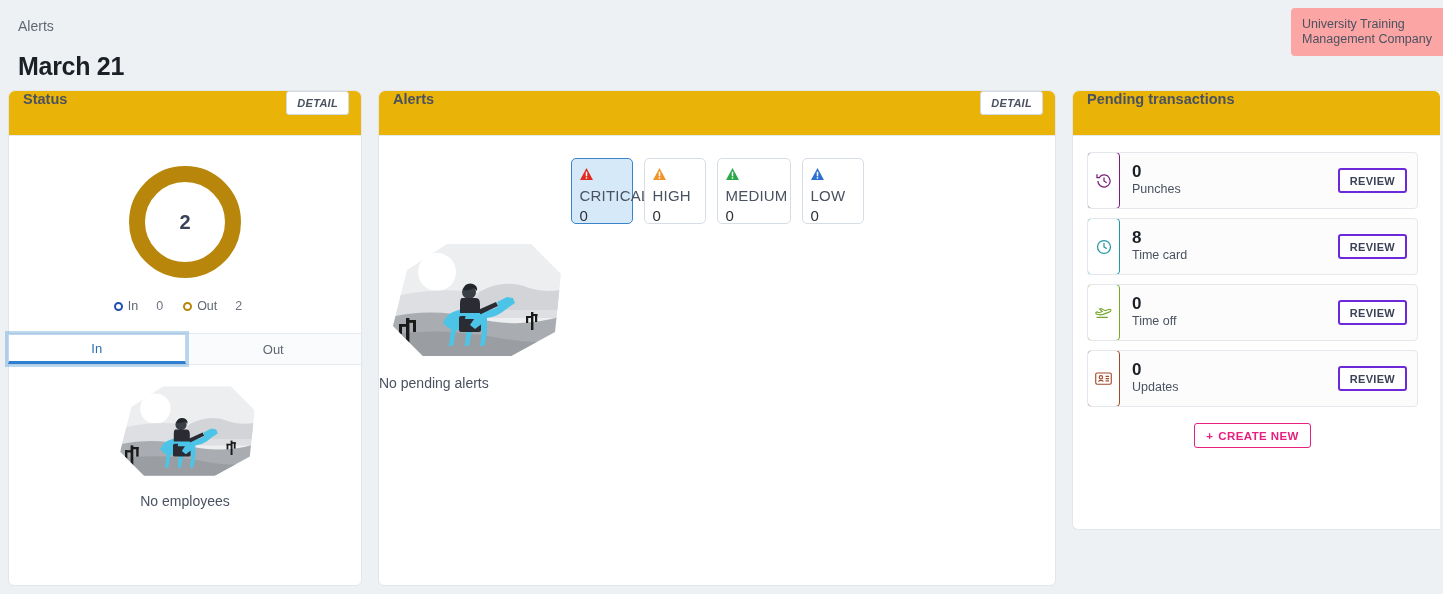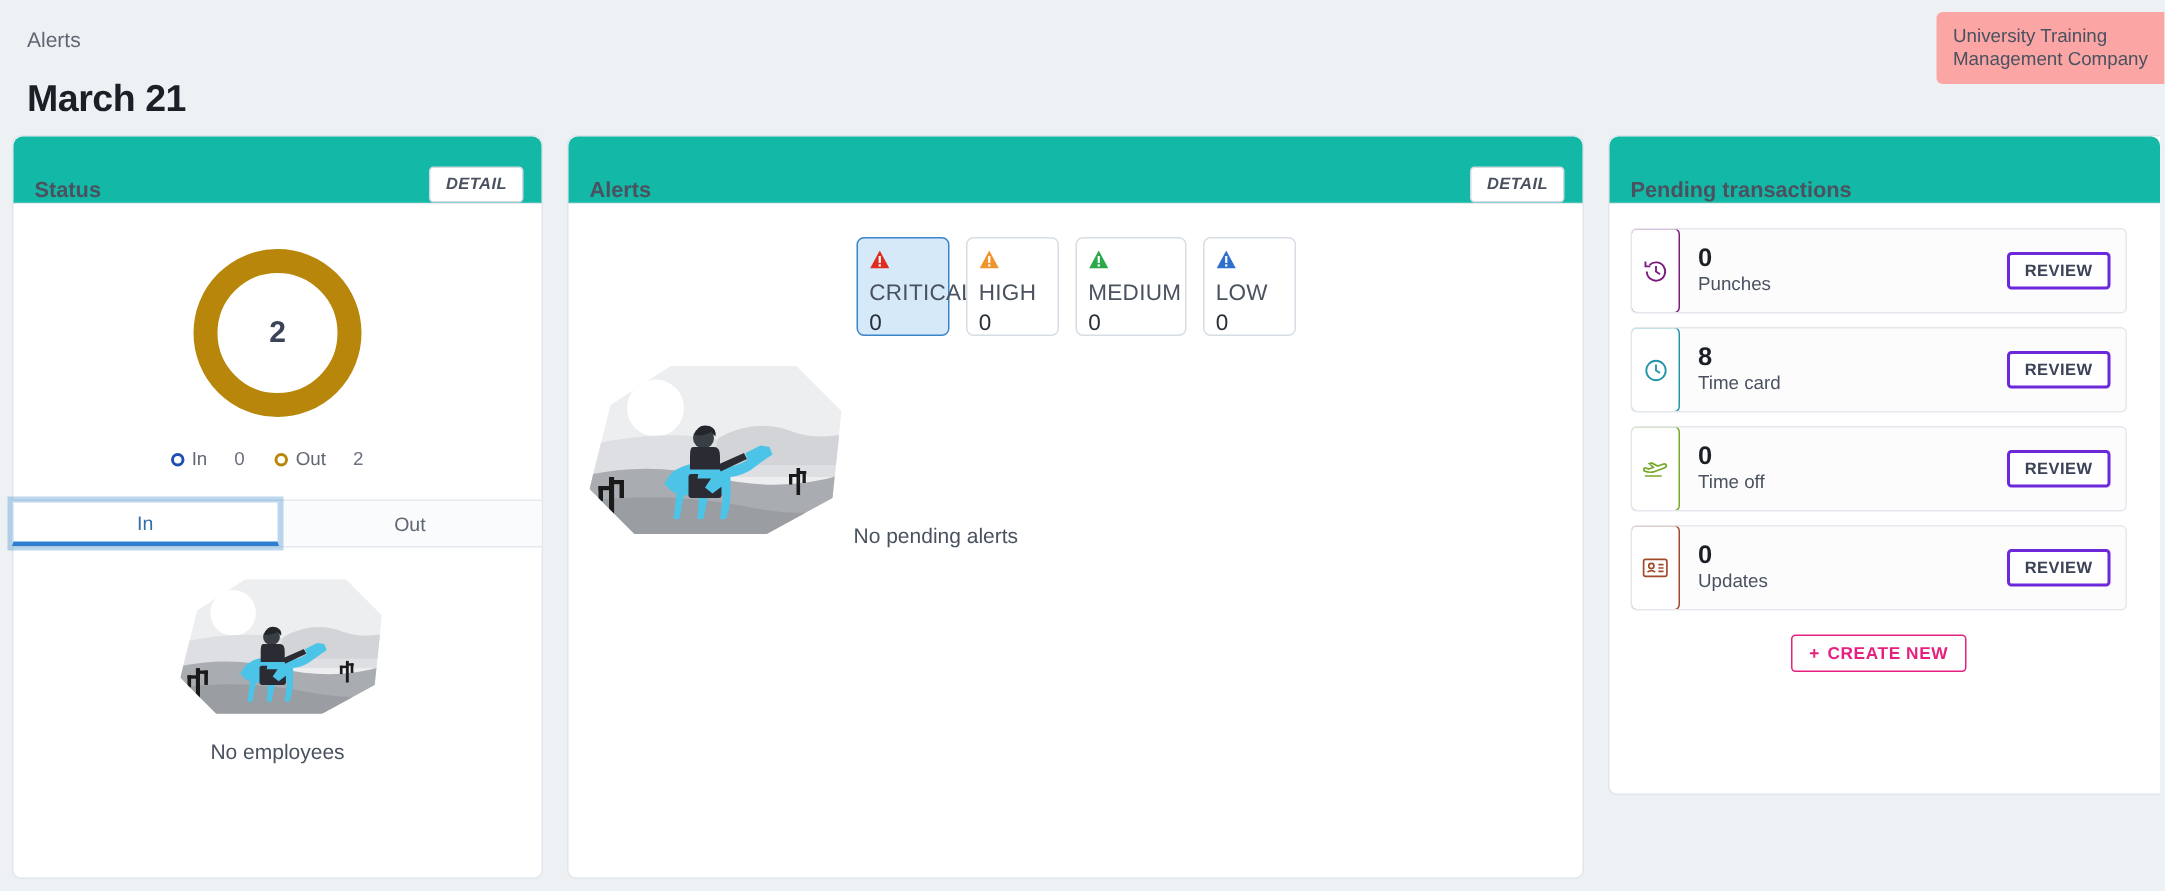--- a/index.html
+++ b/index.html
@@ -101,24 +101,24 @@
     display: flex;
     flex-direction: column;
   }
   .card-status { width: 354px; height: 496px; }
   .card-alerts { width: 678px; height: 496px; }
   .card-pending { width: 368px; height: 440px; border-right: none; border-radius: 6px 0 0 6px; }
 
   .card-head {
     height: 45px;
     border-bottom: 1px solid #e6eaef;
-    background: #14b8a6;
+    background: #eab308;
     border-radius: 6px 6px 0 0;
     display: flex;
-    align-items: flex-end;
+    align-items: flex-start;
     justify-content: space-between;
     padding: 0 12px 0 14px;
     flex: none;
   }
   .card-title {
     font-size: 14.5px;
     font-weight: bold;
     color: #4a5260;
   }
   .detail-btn {
@@ -246,21 +246,22 @@
   }
   .sev-count {
     font-size: 15px;
     color: #2b3039;
     margin-top: 3px;
   }
   .sev.wide { width: 74px; }
 
   .alerts-empty {
     display: flex;
-    align-items: flex-end;
+    flex-direction: column;
+    align-items: flex-start;
     margin-top: 16px;
   }
 
   
   .pt-body { padding: 16px 22px 0 14px; }
   .pt-row {
     display: flex;
     align-items: stretch;
     height: 57px;
     margin-bottom: 9px;

